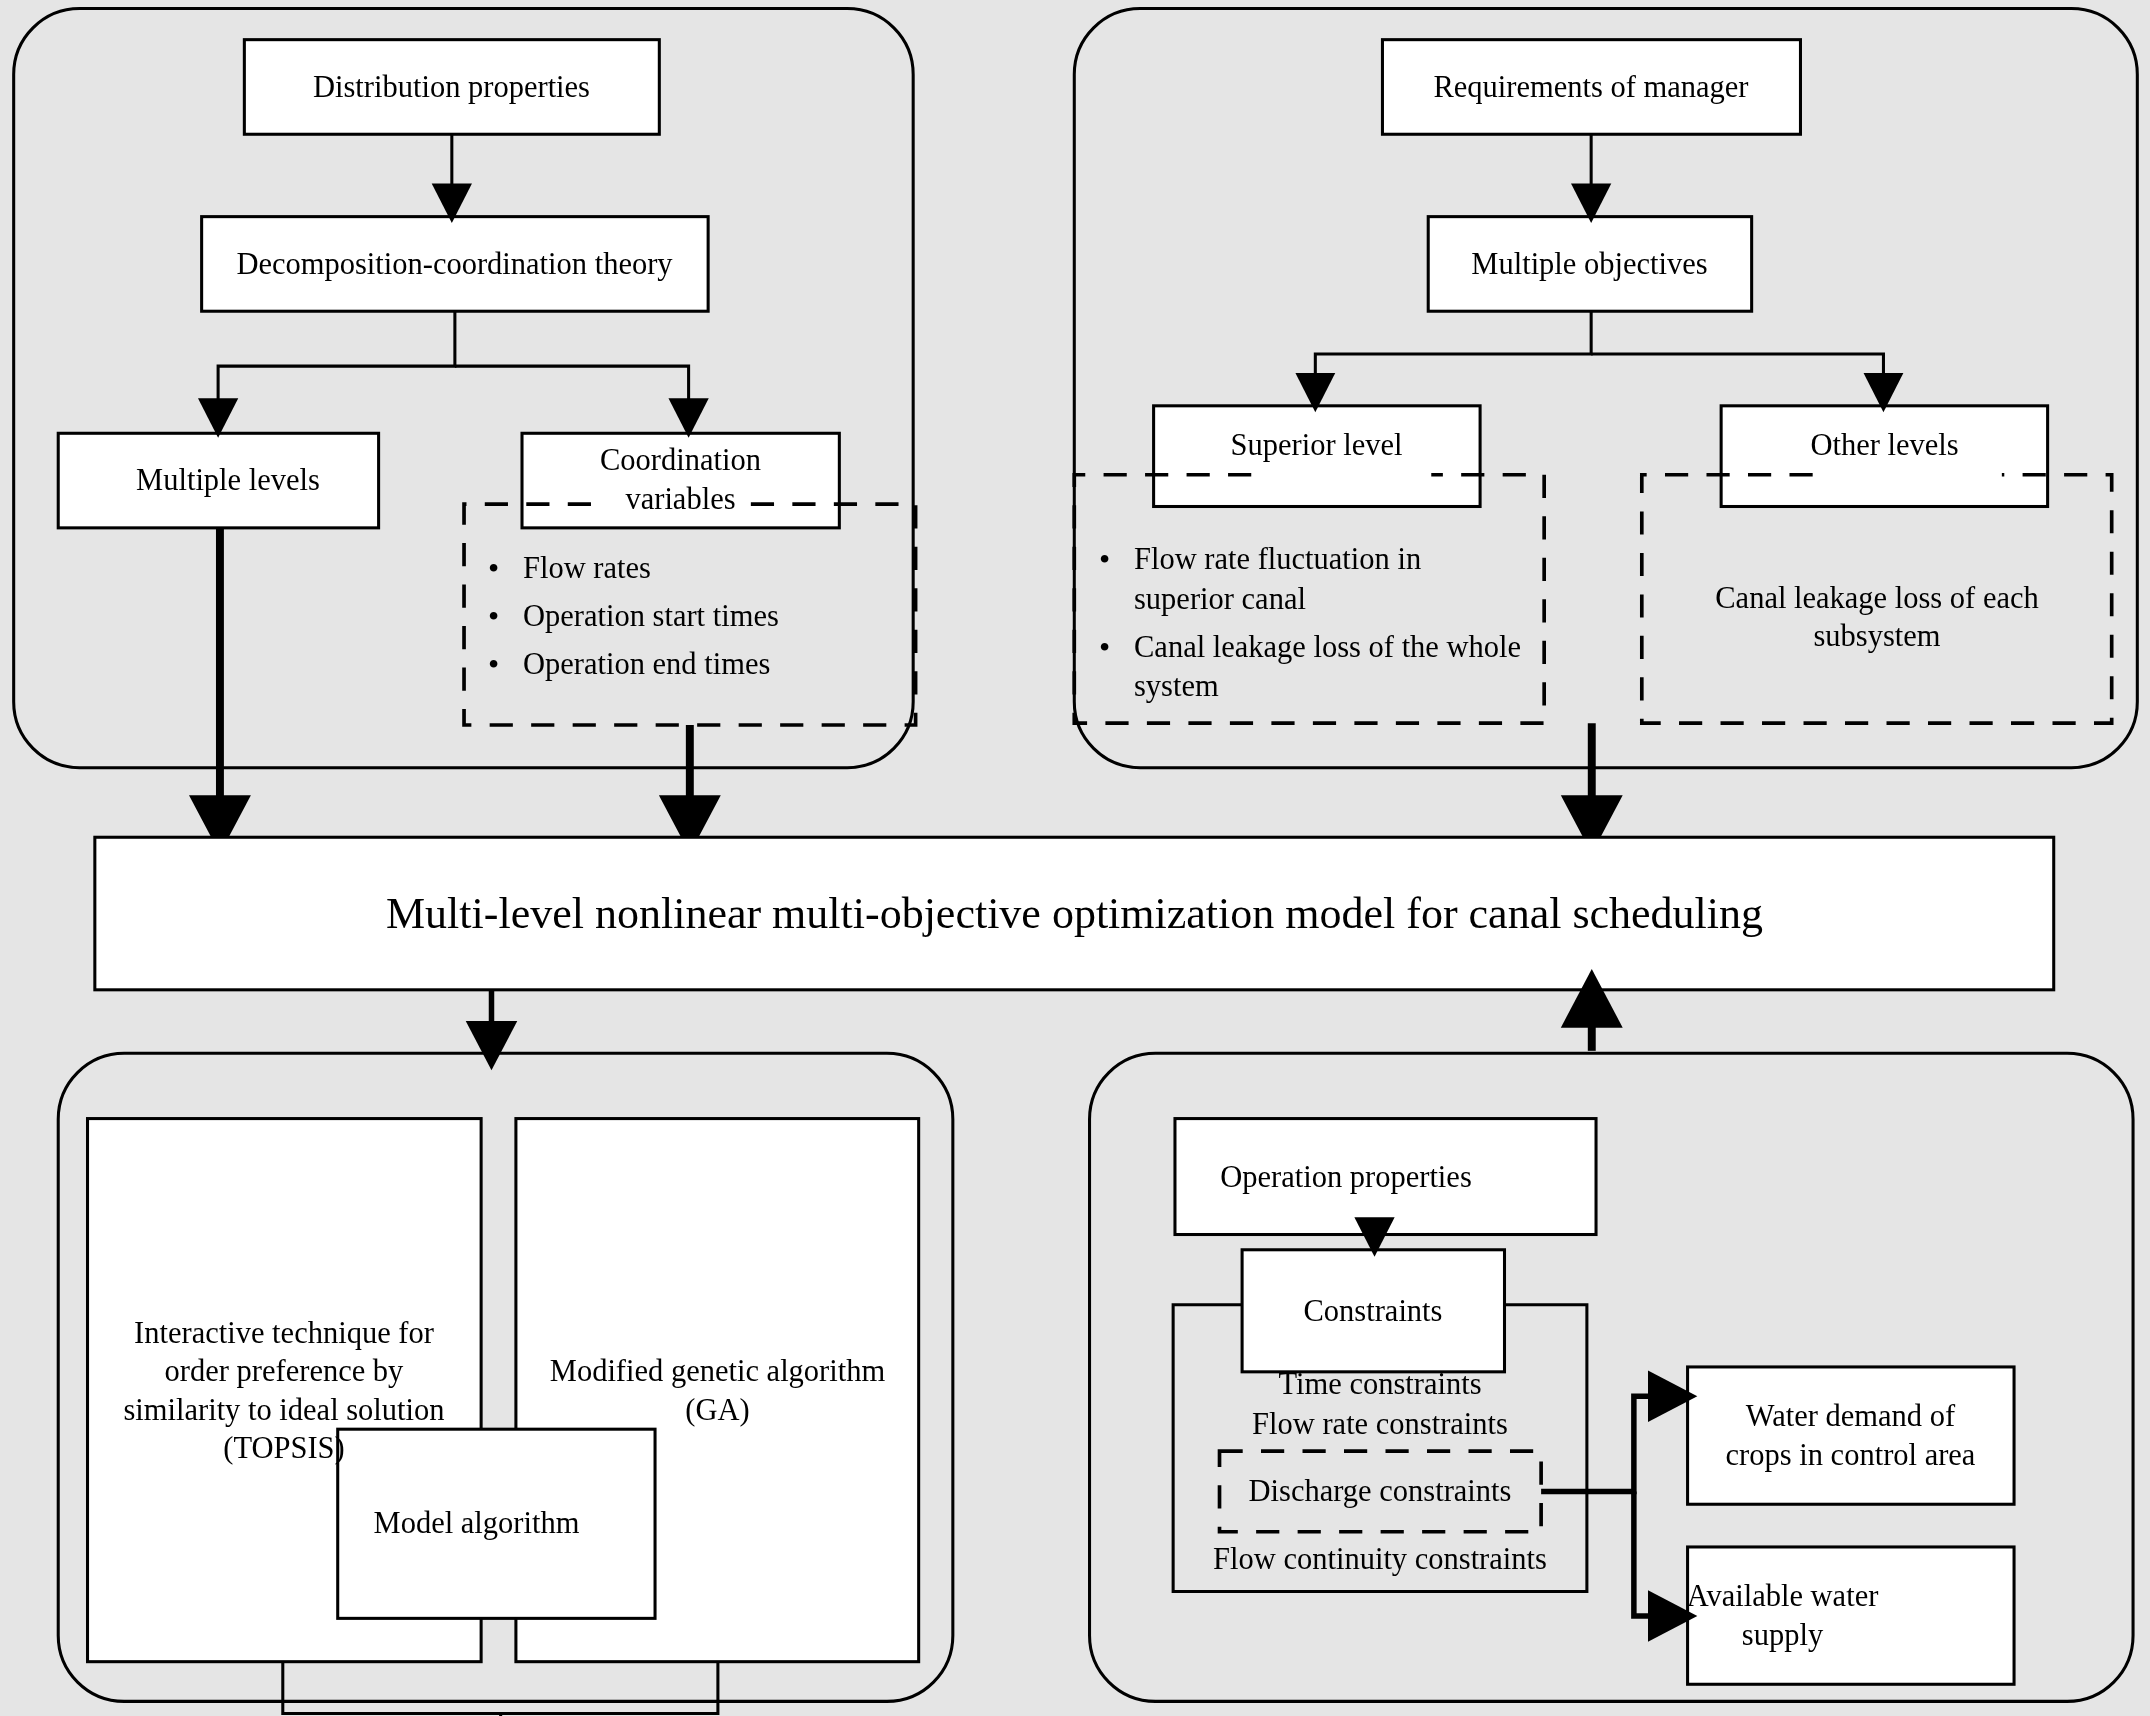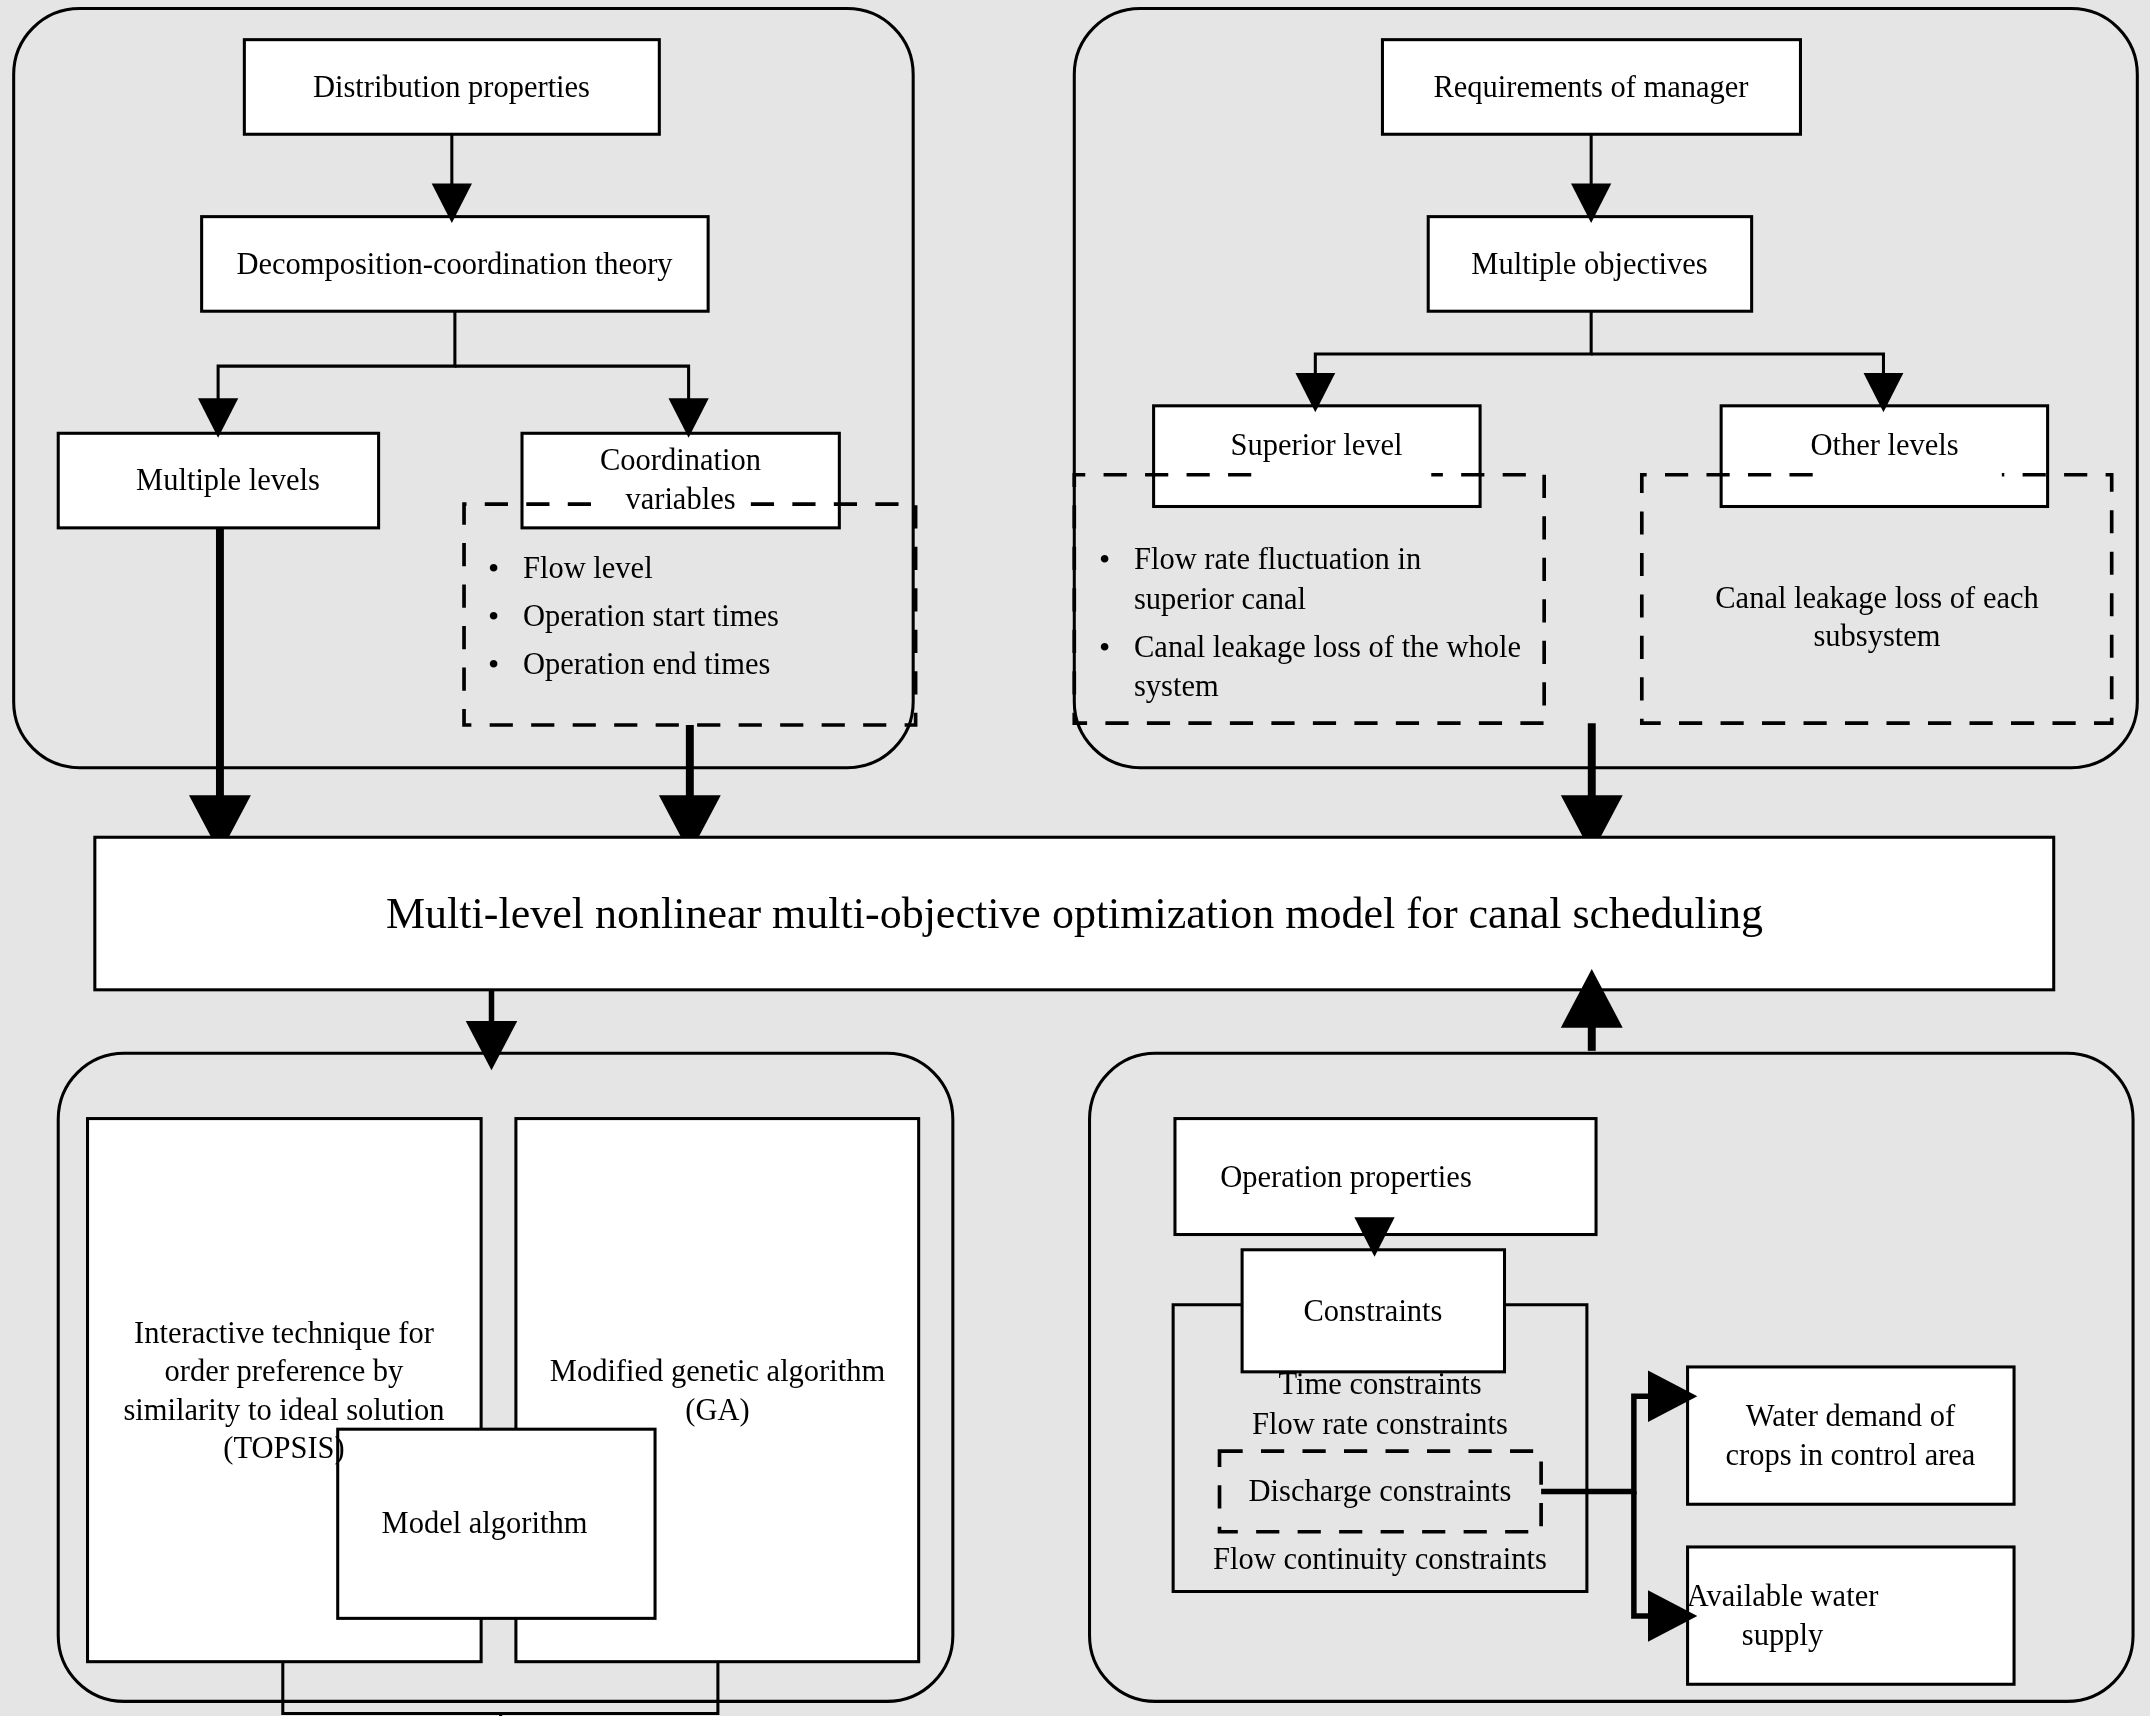--- a/index.html
+++ b/index.html
@@ -181,21 +181,21 @@
 
   <div class="lbl f50" style="left:201px; top:217px; width:507px; height:95px;">Decomposition-coordination theory</div>
 
   <div class="lbl f50" style="left:58px; top:433px; width:340px; height:95px;">Multiple levels</div>
 
   <div class="lbl f50" style="left:522px; top:429px; width:317px; height:101px;">Coordination
 variables</div>
 
   <div class="bul f50" style="left:488px; top:549px; width:427px;">
     <ul>
-      <li>Flow level</li>
+      <li>Flow rates</li>
       <li>Operation start times</li>
       <li>Operation end times</li>
     </ul>
   </div>
 
   <div class="lbl f50" style="left:1382px; top:40px; width:418px; height:95px;">Requirements of manager</div>
 
   <div class="lbl f50" style="left:1428px; top:217px; width:323px; height:95px;">Multiple objectives</div>
 
   <div class="lbl f50" style="left:1153px; top:406px; width:327px; height:79px;">Superior level</div>
@@ -215,21 +215,21 @@
   <div class="lbl f72" style="left:95px; top:837px; width:1959px; height:153px;">Multi-level nonlinear multi-objective optimization model for canal scheduling</div>
 
   <div class="lbl f50" style="left:87px; top:1119px; width:394px; height:543px;">Interactive technique for
 order preference by
 similarity to ideal solution
 (TOPSIS)</div>
 
   <div class="lbl f50" style="left:516px; top:1119px; width:403px; height:543px;">Modified genetic algorithm
 (GA)</div>
 
-  <div class="lbl f50" style="left:326px; top:1429px; width:317px; height:189px;">Model algorithm</div>
+  <div class="lbl f50" style="left:318px; top:1429px; width:317px; height:189px;">Model algorithm</div>
 
   <div class="lbl f50" style="left:1175px; top:1119px; width:342px; height:116px;">Operation properties</div>
 
   <div class="lbl f50" style="left:1242px; top:1250px; width:262px; height:122px;">Constraints</div>
 
   <div class="lbl f50" style="left:1173px; top:1366px; width:414px; height:37px;">Time constraints</div>
 
   <div class="lbl f50" style="left:1173px; top:1406px; width:414px; height:37px;">Flow rate constraints</div>
 
   <div class="lbl f50" style="left:1173px; top:1541px; width:414px; height:37px;">Flow continuity constraints</div>

